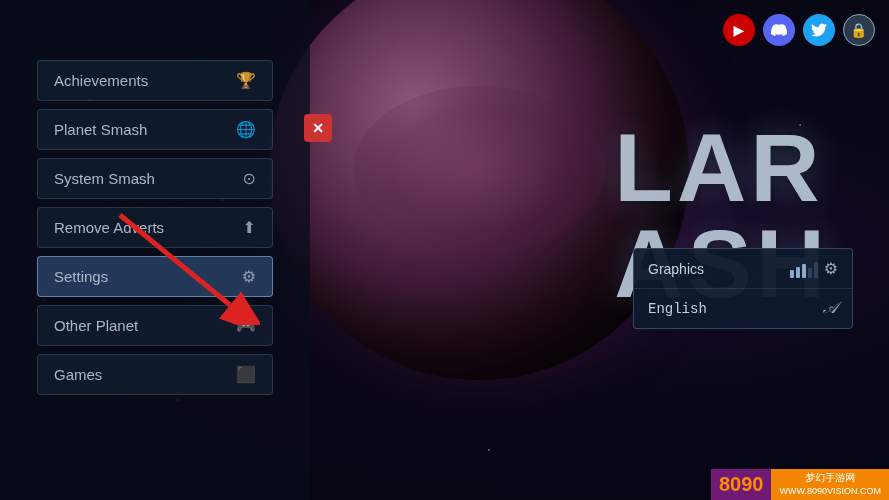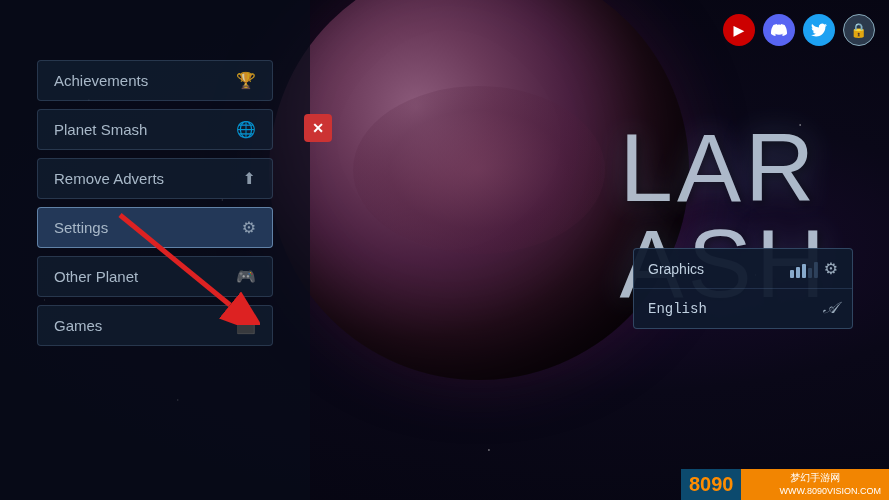--- a/index.html
+++ b/index.html
@@ -74,21 +74,21 @@
     }
 
     
     .game-title {
       position: absolute;
       right: 60px;
       top: 120px;
       text-align: left;
       color: #c8d8e8;
       font-size: 96px;
-      font-weight: 400;
+      font-weight: 700;
       font-family: 'Arial Black', sans-serif;
       letter-spacing: 4px;
       text-shadow: 0 0 30px rgba(150, 200, 255, 0.3), 2px 2px 10px rgba(0,0,0,0.8);
       line-height: 1;
       opacity: 0.85;
     }
 
     
     .sidebar {
       position: absolute;
@@ -255,20 +255,24 @@
 </div>
 
 <div class="sidebar">
   <div class="menu-item">
     <span>Achievements</span>
     <span class="menu-icon">🏆</span>
   </div>
   <div class="menu-item">
     <span>Planet Smash</span>
     <span class="menu-icon">🌐</span>
+  </div>
+  <div class="menu-item">
+    <span>System Smash</span>
+    <span class="menu-icon">⊙</span>
   </div>
   <div class="menu-item">
     <span>Remove Adverts</span>
     <span class="menu-icon">⬆</span>
   </div>
   <div class="menu-item highlighted">
     <span>Settings</span>
     <span class="menu-icon">⚙</span>
   </div>
   <div class="menu-item">
@@ -312,18 +316,18 @@
     <div class="dialog-row">
       <span class="dialog-label">English</span>
       <div class="dialog-control">
         <span style="font-size:16px; color:#9ab; font-style:italic;">𝒜</span>
       </div>
     </div>
   </div>
 </div>
 
 <div style="position:absolute;bottom:0;right:0;display:flex;align-items:stretch;font-size:11px;">
-  <div style="background:#0c4a6e;color:#ff8c00;font-weight:900;font-size:20px;padding:4px 8px;display:flex;align-items:center;">8090</div>
+  <div style="background:#701a75;color:#ff8c00;font-weight:900;font-size:20px;padding:4px 8px;display:flex;align-items:center;">8090</div>
   <div style="background:rgba(255,140,0,0.95);color:white;padding:0 8px;text-align:center;font-size:10px;line-height:1.4;display:flex;flex-direction:column;justify-content:center;">
     <div>梦幻手游网</div>
-    <div style="font-size:9px;margin-left:30px;">WWW.8090VISION.COM</div>
+    <div style="font-size:9px;">WWW.8090VISION.COM</div>
   </div>
 </div>
 
 </body></html>

